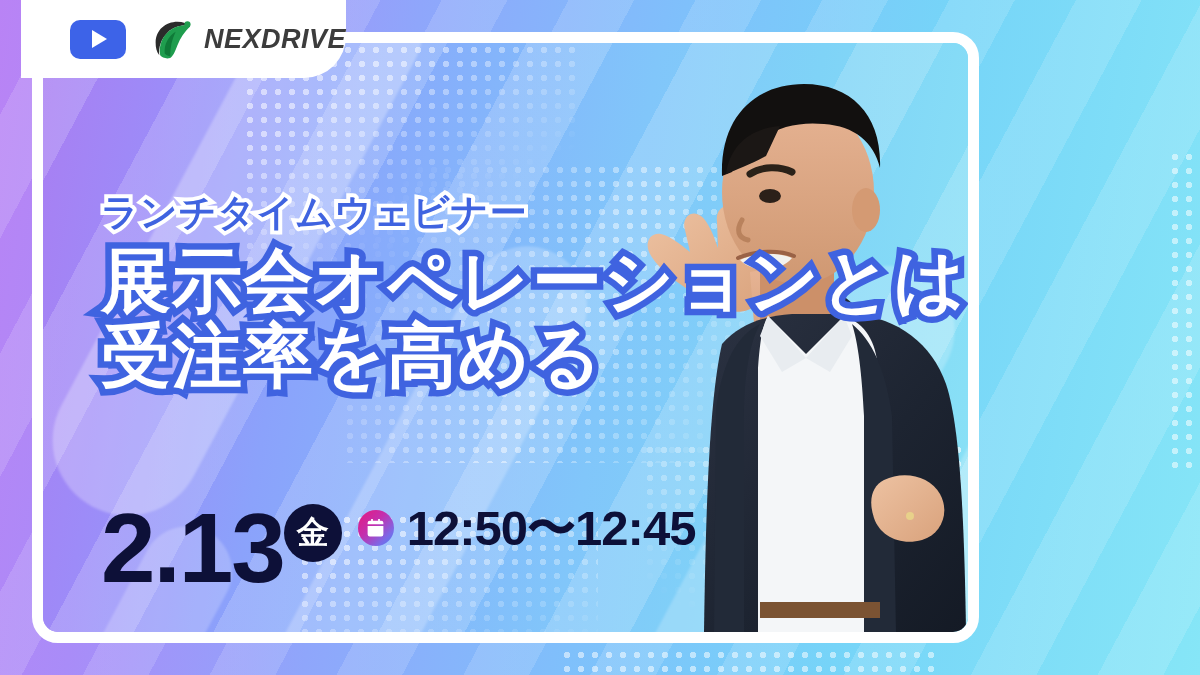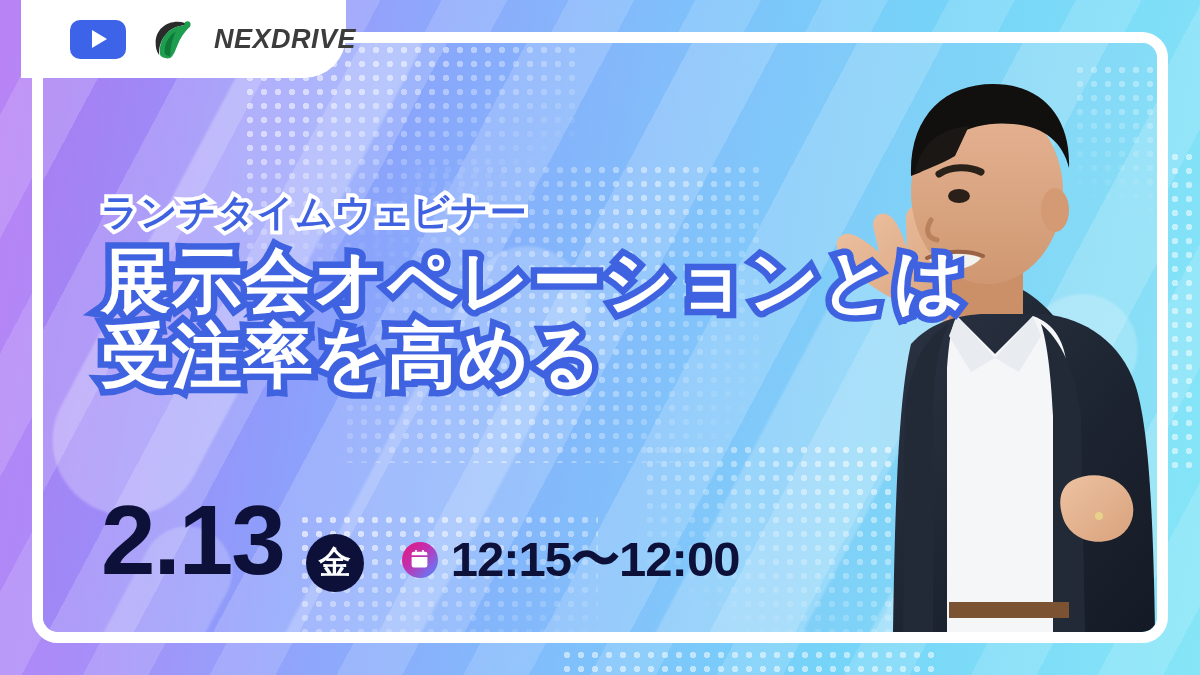--- a/index.html
+++ b/index.html
@@ -32,21 +32,21 @@
         rgba(255,255,255,0.00) 54px,
         rgba(255,255,255,0.14) 54px,
         rgba(255,255,255,0.14) 112px);
     pointer-events:none;
   }
 
   
   .frame {
     position:absolute;
     left:32px; top:32px;
-    width:1136px; height:611px;
+    width:947px; height:611px;
     border:11px solid #ffffff;
     border-radius:26px;
     overflow:hidden;
   }
   
   .frame-bg {
     position:absolute; inset:0;
     background: linear-gradient(100deg,
         #a97ef2 0%,
         #9d8bf8 12%,
@@ -132,21 +132,21 @@
     display:flex; align-items:center; justify-content:center;
     flex:0 0 auto;
   }
   .yt-badge .tri {
     width:0;height:0;
     border-left:15px solid #fff;
     border-top:9px solid transparent;
     border-bottom:9px solid transparent;
     margin-left:3px;
   }
-  .brand { display:flex; align-items:center; gap:20px; }
+  .brand { display:flex; align-items:center; gap:10px; }
   .brand-mark { width:44px; height:40px; flex:0 0 auto; }
   .brand-text {
     font-size:27px; font-weight:bold; font-style:italic;
     letter-spacing:0.5px; color:#3c3c3c;
     font-family:"Liberation Sans", sans-serif;
   }
 
   
   .copy { position:absolute; left:58px; top:150px; z-index:8; }
 
@@ -167,22 +167,22 @@
     -webkit-text-stroke:13px #3f63e0;
     paint-order:stroke fill;
     letter-spacing:1px;
     white-space:nowrap;
     display:block;
     margin-bottom:4px;
   }
 
   
   .footer {
-    position:absolute; left:58px; bottom:48px;
-    display:flex; align-items:flex-end; gap:22px;
+    position:absolute; left:58px; bottom:40px;
+    display:flex; align-items:flex-start; 
     z-index:9;
   }
   .date-num {
     font-size:98px; font-weight:bold;
     color:#0d1038;
     letter-spacing:-2px;
     line-height:0.9;
     font-family:"Liberation Sans", sans-serif;
   }
   .day-badge {
@@ -321,21 +321,21 @@
       <div class="date-num">2.13</div>
       <div class="day-badge">金</div>
 
       <div class="info-col">
         <div class="info-row">
           <span class="ic">
             <svg viewBox="0 0 24 24">
                 <path d="M7 1v2H5.5A2.5 2.5 0 0 0 3 5.5V7h18V5.5A2.5 2.5 0 0 0 18.5 3H17V1h-2v2H9V1H7zM3 9v9.5A2.5 2.5 0 0 0 5.5 21h13a2.5 2.5 0 0 0 2.5-2.5V9H3z"></path>
               </svg>
           </span>
-          <span class="time-text">12:15〜12:00</span>
+          <span class="time-text">12:50〜12:45</span>
         </div>
       </div>
     </div>
   </div>
 
   <div class="logo-pill">
     <span class="yt-badge">
       <span class="tri"></span>
     </span>
     <span class="brand">

